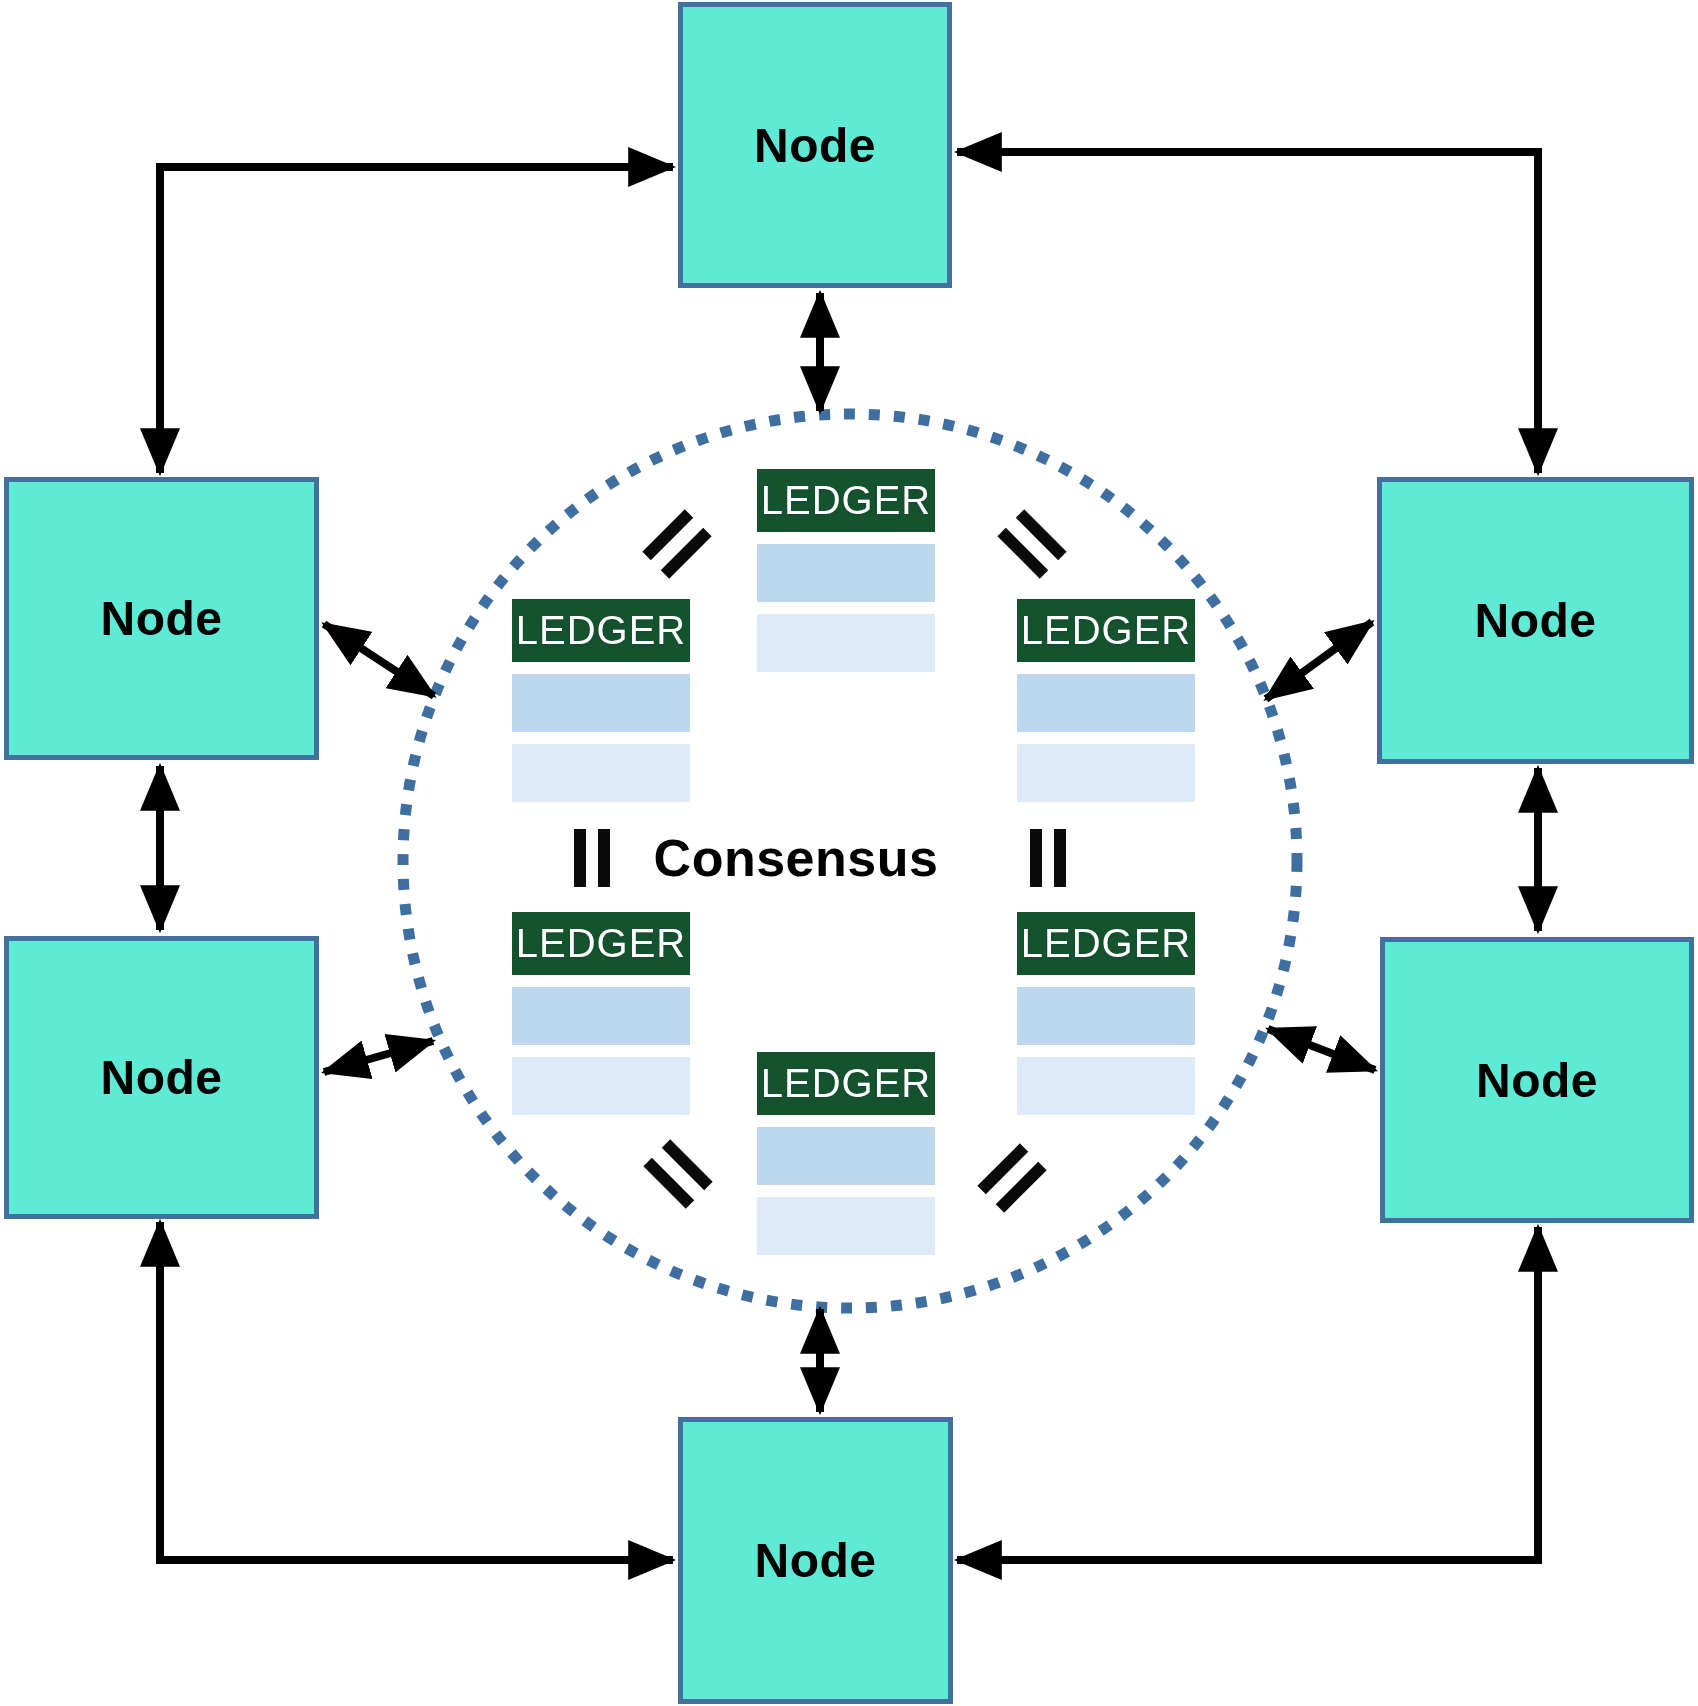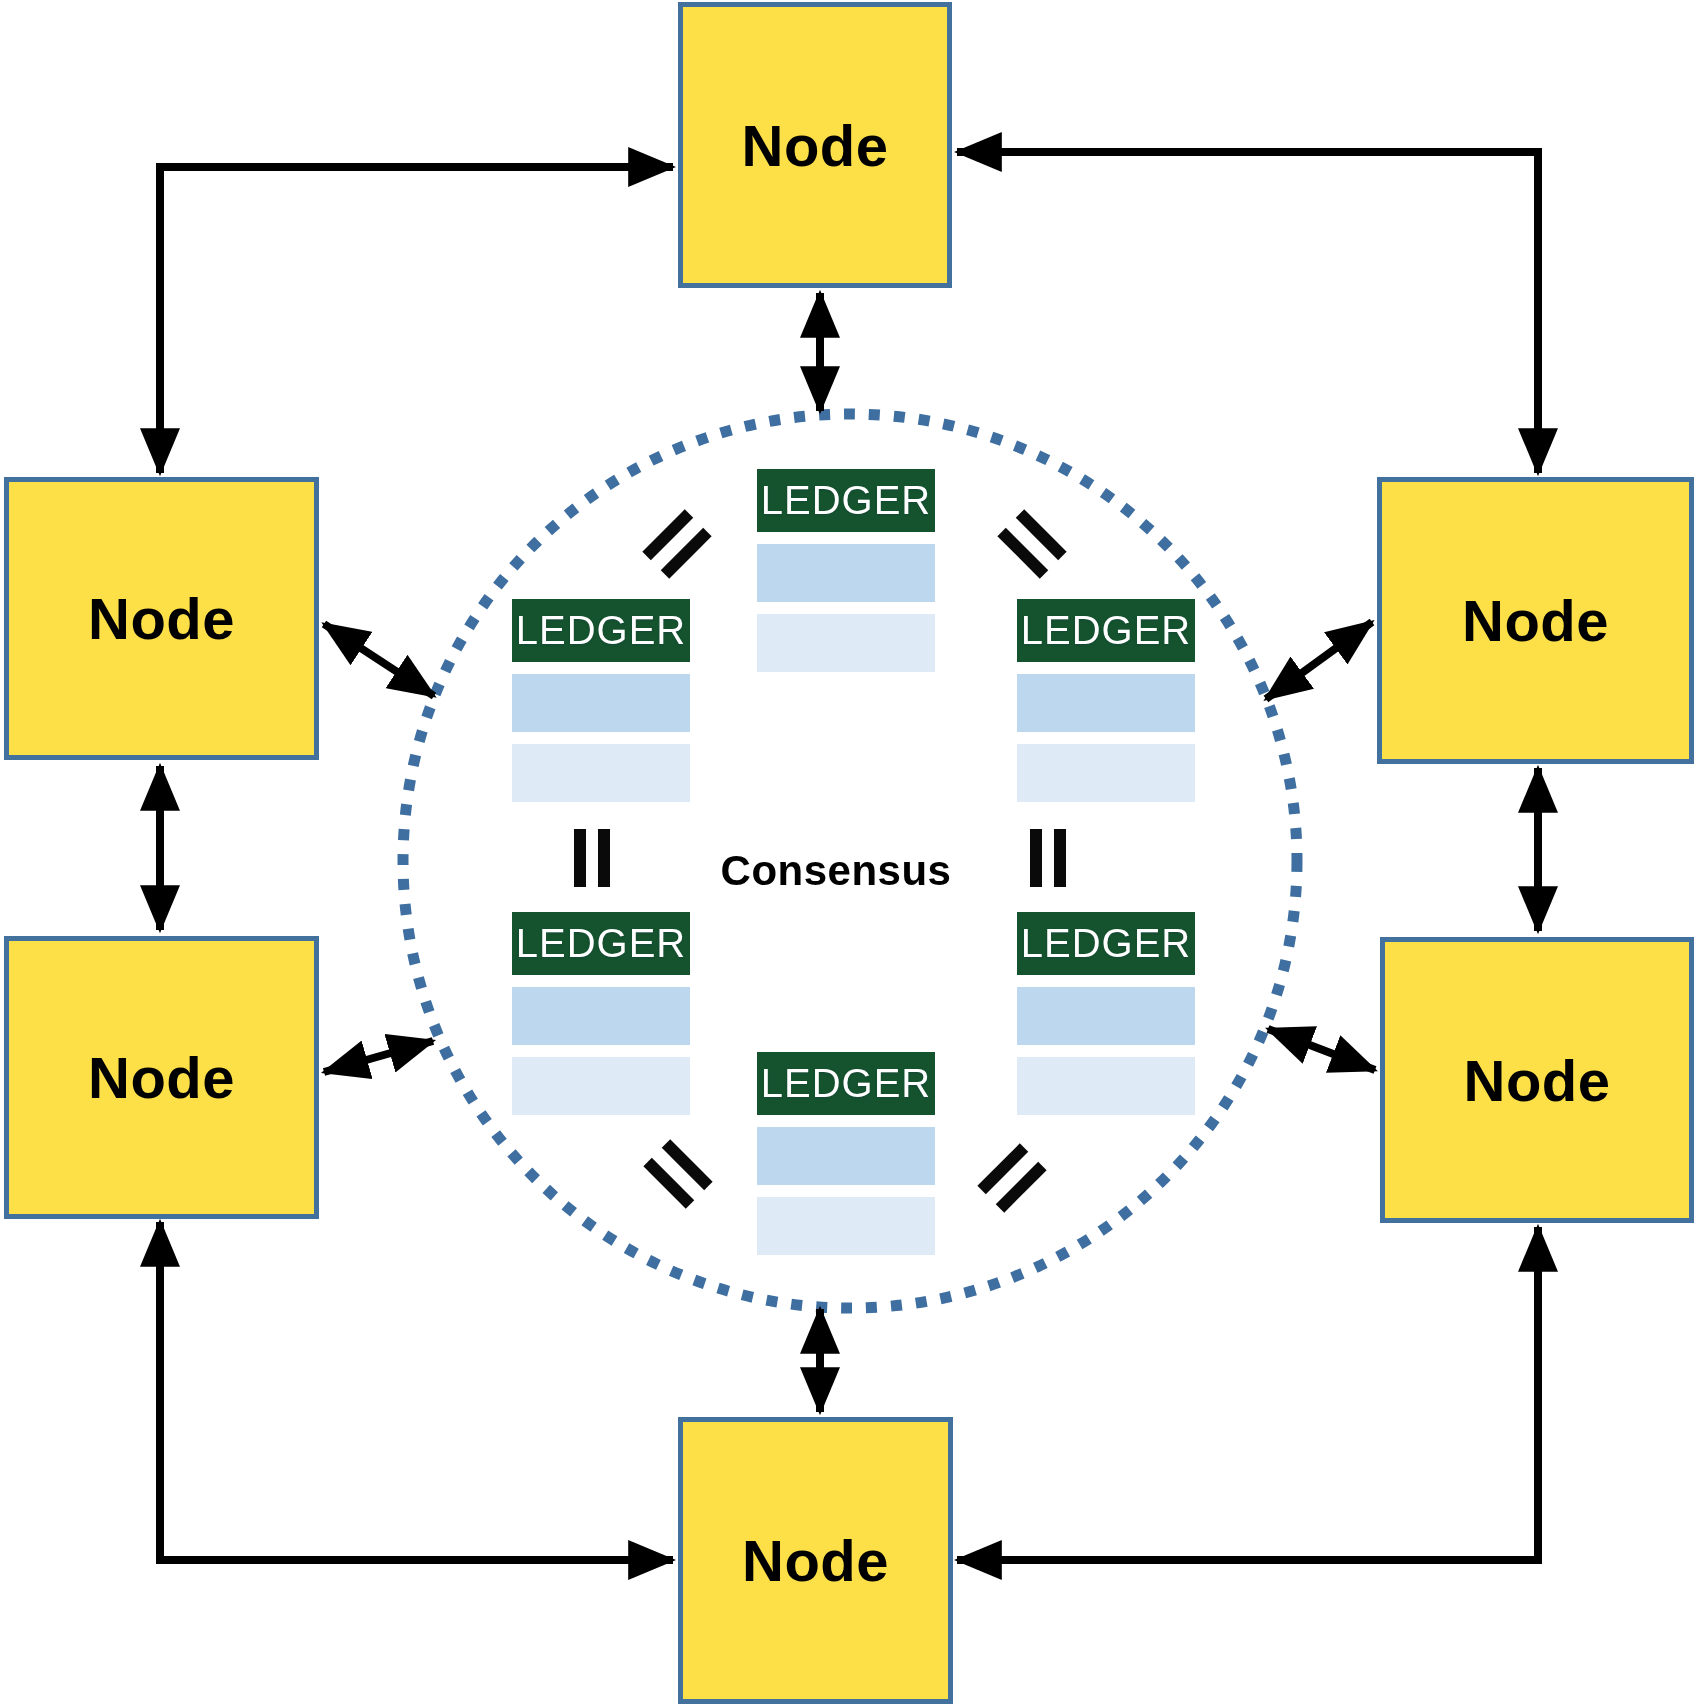--- a/index.html
+++ b/index.html
@@ -3,23 +3,23 @@
 <meta charset="utf-8">
 <style>
   html,body{margin:0;padding:0;background:#fff;}
   #canvas{
     position:relative;width:1698px;height:1706px;background:#fff;overflow:hidden;
     font-family:"Liberation Sans",sans-serif;
   }
   #connectors{position:absolute;left:0;top:0;width:1698px;height:1706px;}
   .node{
     position:absolute;box-sizing:border-box;
-    background:#fde047;border:5px solid #41719c;
+    background:#5eead4;border:5px solid #41719c;
     display:flex;align-items:center;justify-content:center;
-    color:#000;font-weight:700;font-size:58px;letter-spacing:0.5px;
+    color:#000;font-weight:700;font-size:48px;letter-spacing:0.5px;
   }
   .node-top        {left:678px; top:2px;    width:274px;height:286px;}
   .node-upper-left {left:4px;   top:477px;  width:315px;height:283px;}
   .node-upper-right{left:1377px;top:477px;  width:317px;height:287px;}
   .node-lower-left {left:4px;   top:936px;  width:315px;height:283px;}
   .node-lower-right{left:1380px;top:937px;  width:314px;height:286px;}
   .node-bottom     {left:678px; top:1417px; width:275px;height:287px;}
 
   .ledger{position:absolute;width:178px;}
   .ledger-header{
@@ -32,23 +32,23 @@
   .ledger-row.r1{background:#bdd7ee;}
   .ledger-row.r2{background:#deebf7;}
   .ledger-center-top   {left:757px; top:469px;}
   .ledger-mid-left     {left:512px; top:599px;}
   .ledger-mid-right    {left:1017px;top:599px;}
   .ledger-low-left     {left:512px; top:912px;}
   .ledger-low-right    {left:1017px;top:912px;}
   .ledger-center-bottom{left:757px; top:1052px;}
 
   .consensus{
-    position:absolute;left:536px;top:822px;width:600px;height:72px;
+    position:absolute;left:496px;top:822px;width:600px;height:72px;
     display:flex;align-items:center;justify-content:center;
-    color:#000;font-weight:700;font-size:42px;letter-spacing:0.5px;margin-top:13px;
+    color:#000;font-weight:700;font-size:52px;letter-spacing:0.5px;
   }
 </style>
 </head>
 <body>
 
 <div id="canvas">
 
   <svg id="connectors" viewBox="0 0 1698 1706" xmlns="http://www.w3.org/2000/svg">
     <defs>
       <marker id="ah" viewBox="0 0 6 5" refX="5.6" refY="2.5" markerWidth="6" markerHeight="5" orient="auto-start-reverse">

